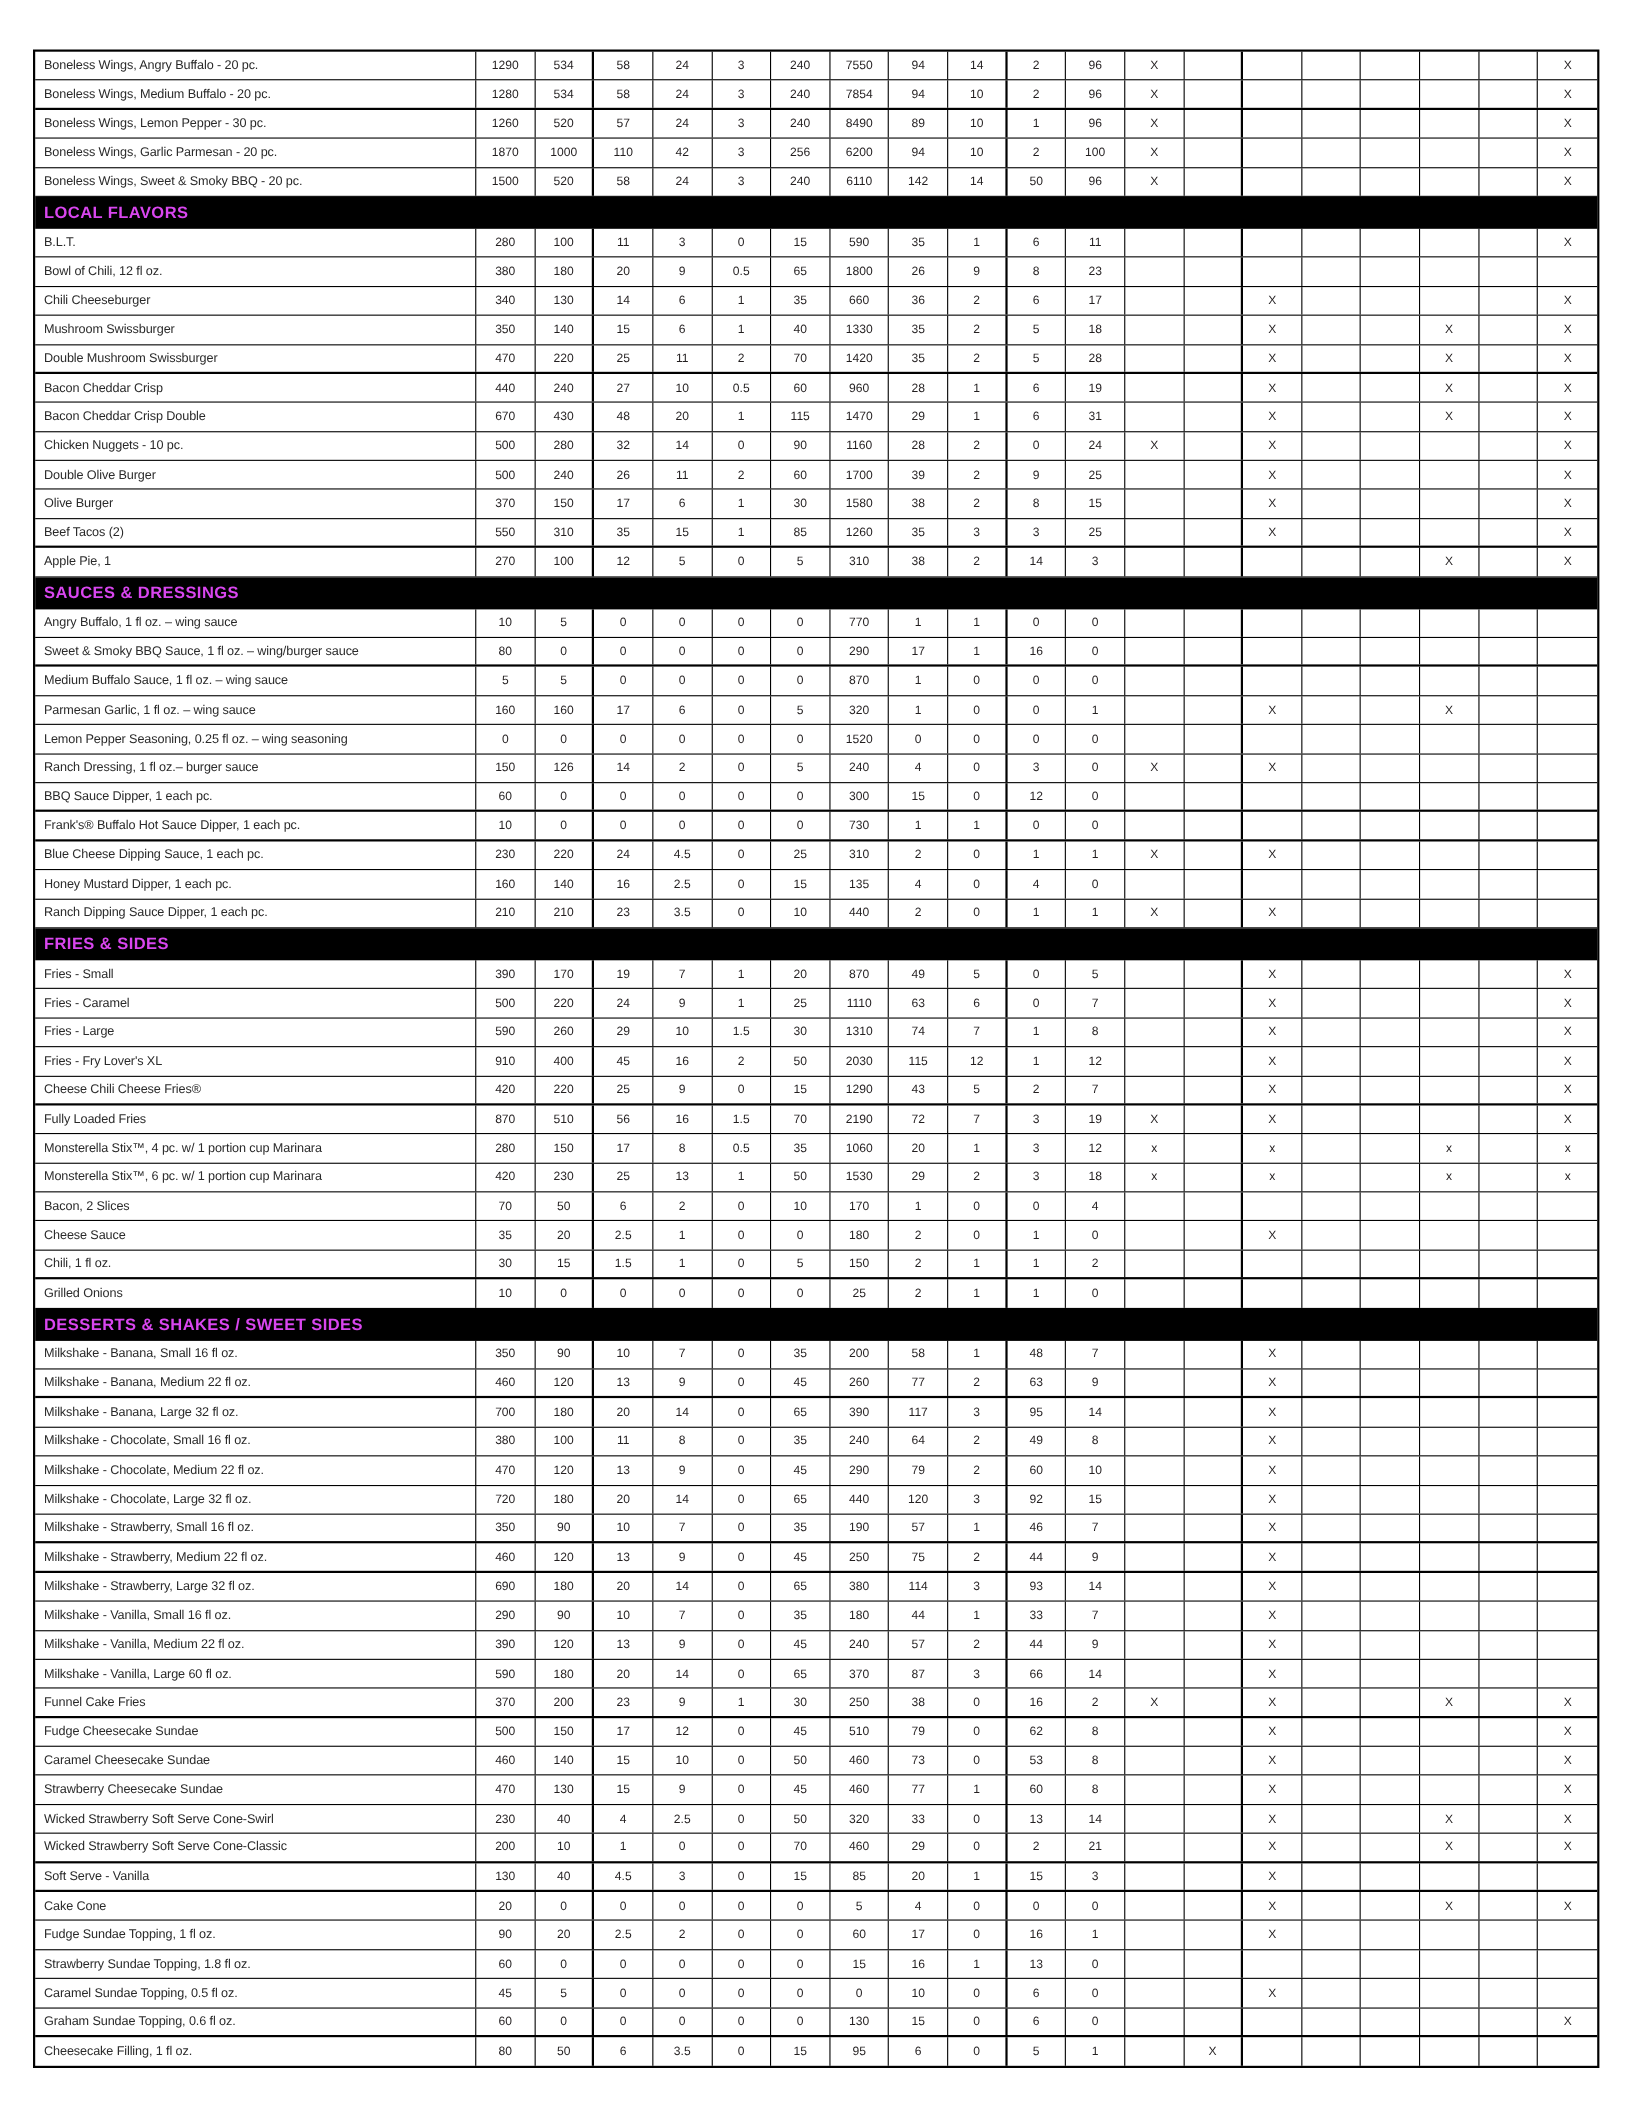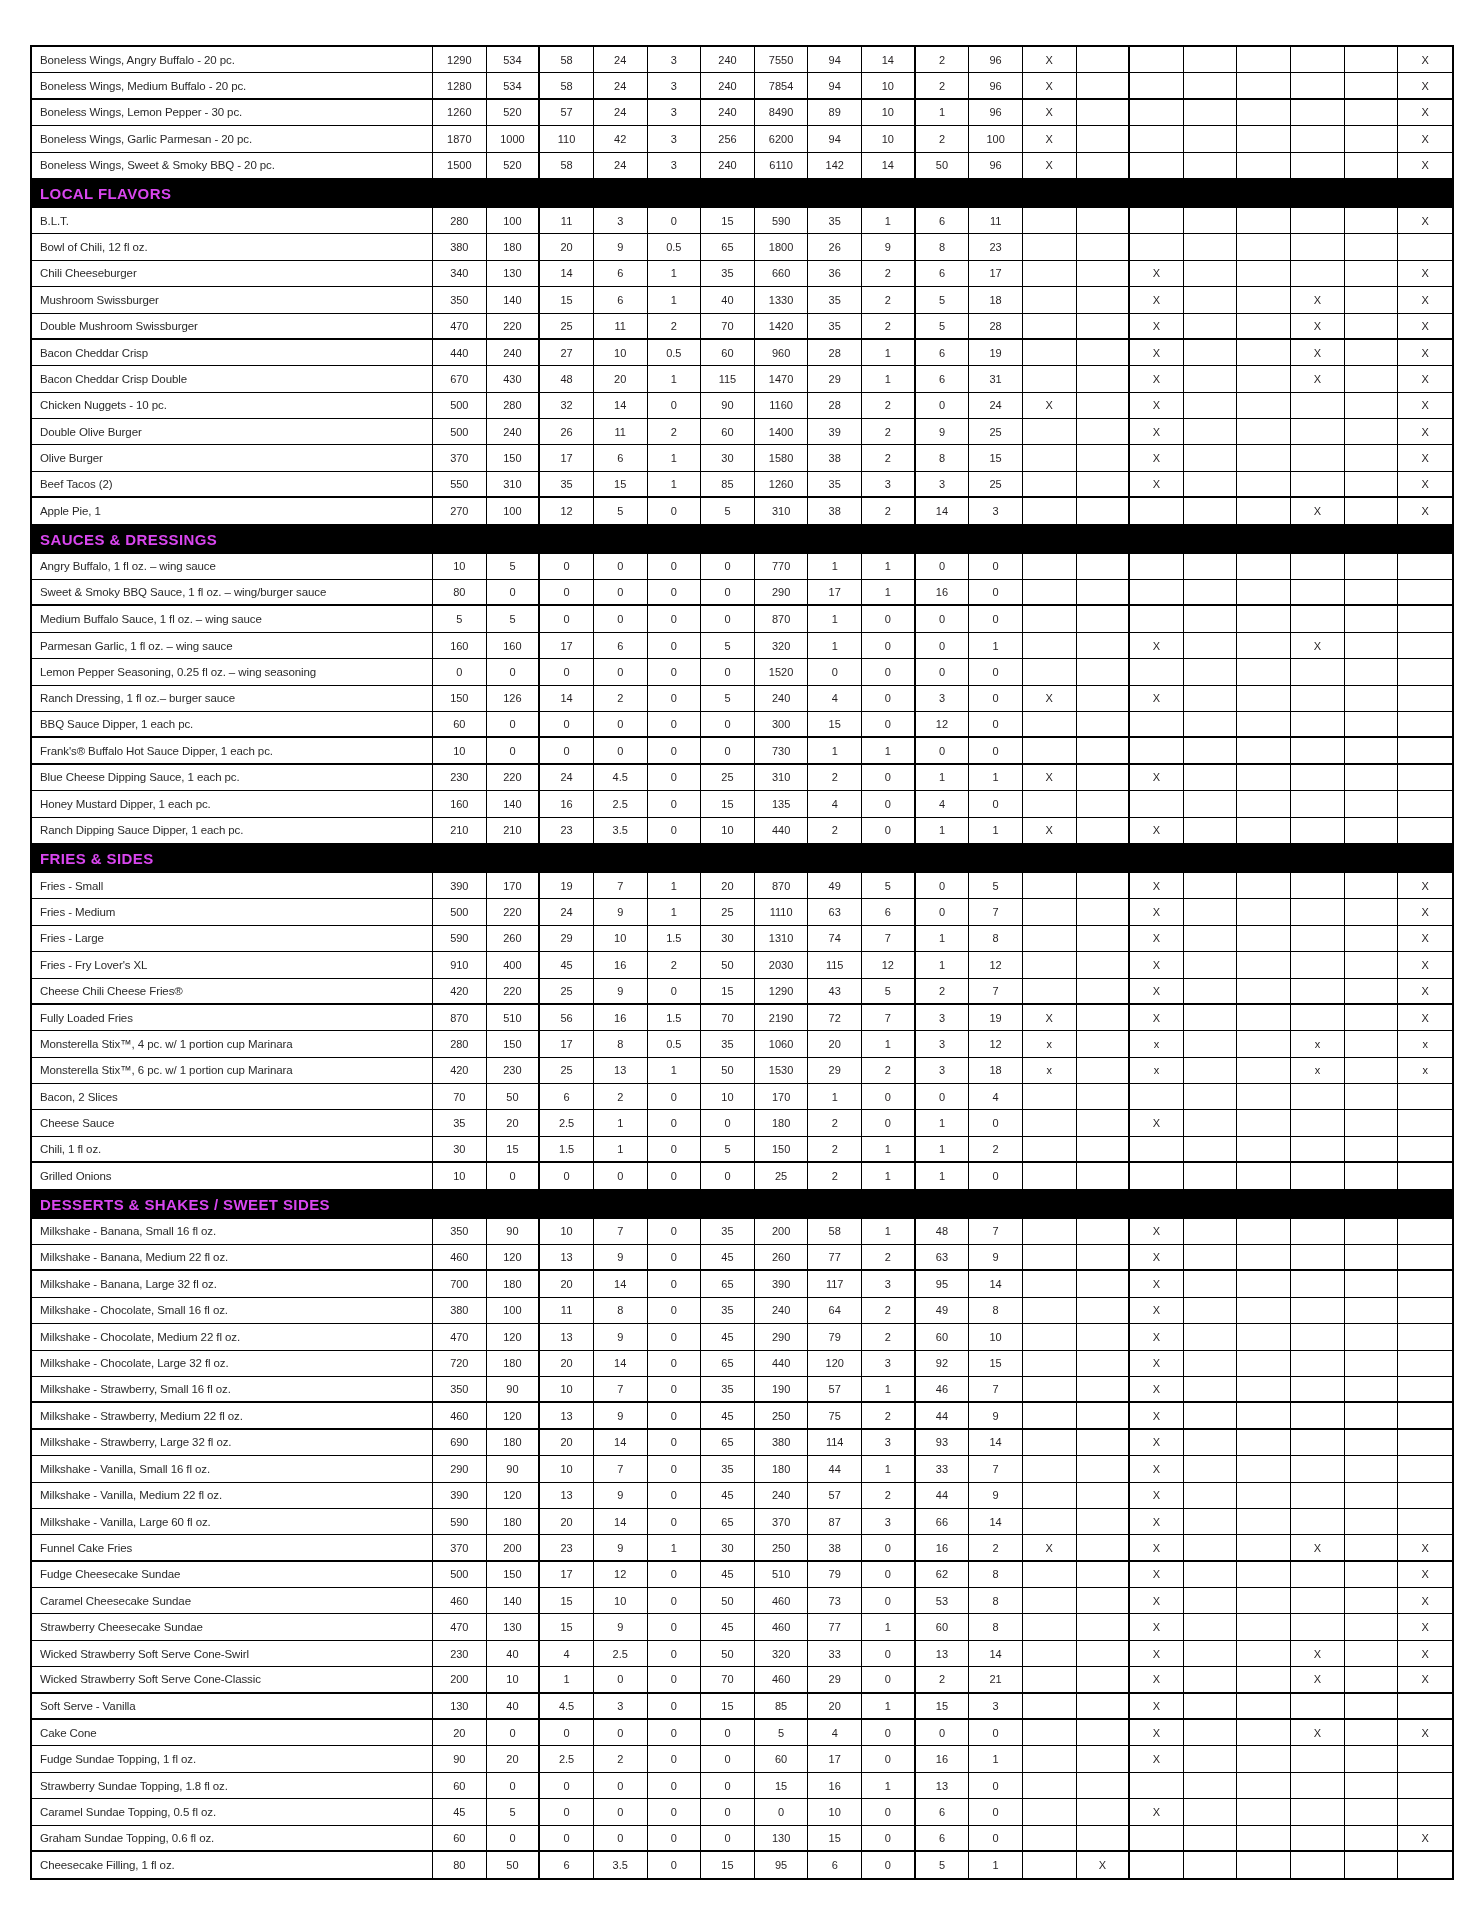--- a/index.html
+++ b/index.html
@@ -339,21 +339,21 @@
       <div class="cell allergen">X</div>
     </div>
     <div class="row">
       <div class="cell name">Double Olive Burger</div>
       <div class="cell">500</div>
       <div class="cell vthick">240</div>
       <div class="cell">26</div>
       <div class="cell">11</div>
       <div class="cell">2</div>
       <div class="cell">60</div>
-      <div class="cell">1400</div>
+      <div class="cell">1700</div>
       <div class="cell">39</div>
       <div class="cell vthick">2</div>
       <div class="cell">9</div>
       <div class="cell">25</div>
       <div class="cell allergen"></div>
       <div class="cell allergen vthick"></div>
       <div class="cell allergen">X</div>
       <div class="cell allergen"></div>
       <div class="cell allergen"></div>
       <div class="cell allergen"></div>
@@ -686,21 +686,21 @@
       <div class="cell allergen"></div>
       <div class="cell allergen vthick"></div>
       <div class="cell allergen">X</div>
       <div class="cell allergen"></div>
       <div class="cell allergen"></div>
       <div class="cell allergen"></div>
       <div class="cell allergen"></div>
       <div class="cell allergen">X</div>
     </div>
     <div class="row">
-      <div class="cell name">Fries - Medium</div>
+      <div class="cell name">Fries - Caramel</div>
       <div class="cell">500</div>
       <div class="cell vthick">220</div>
       <div class="cell">24</div>
       <div class="cell">9</div>
       <div class="cell">1</div>
       <div class="cell">25</div>
       <div class="cell">1110</div>
       <div class="cell">63</div>
       <div class="cell vthick">6</div>
       <div class="cell">0</div>

